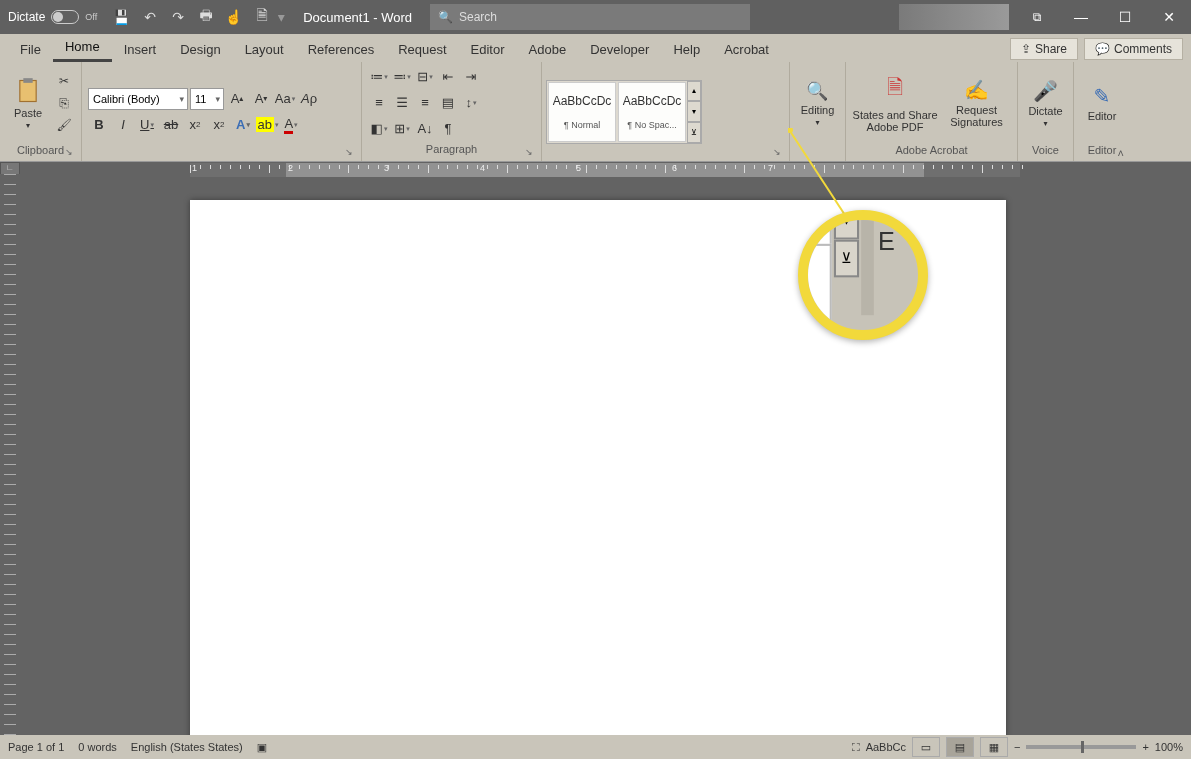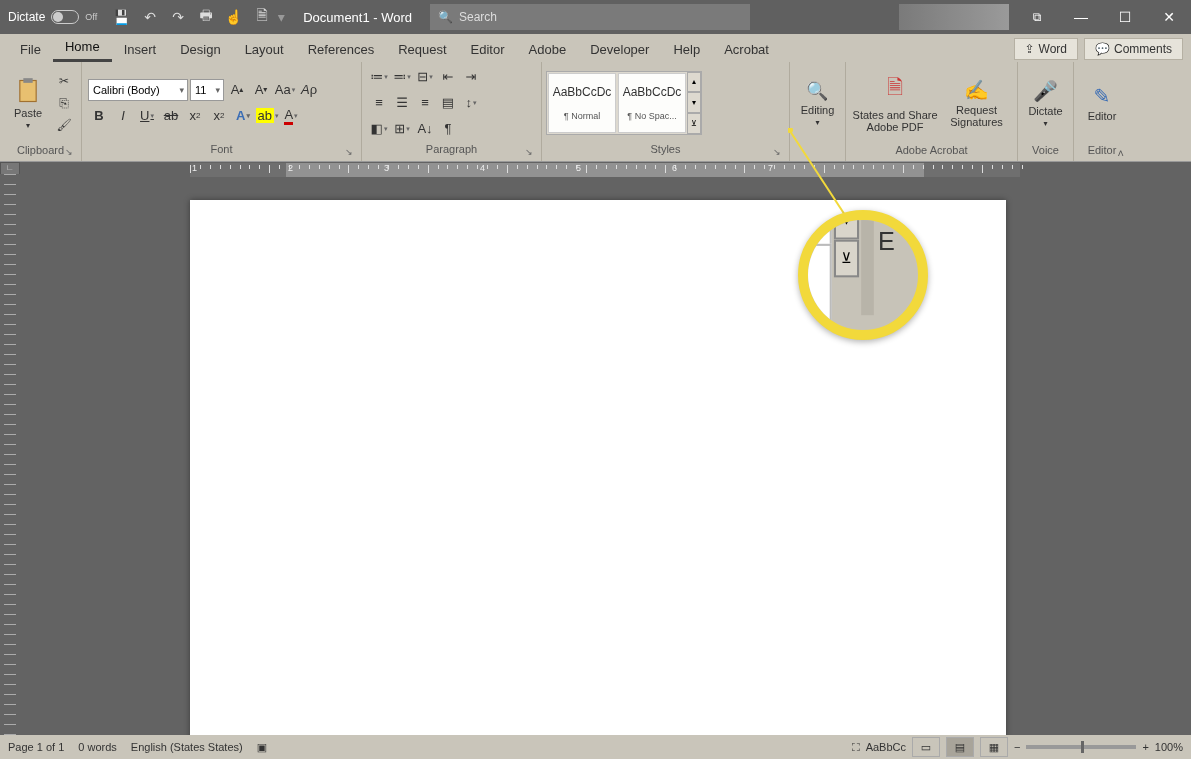--- a/index.html
+++ b/index.html
@@ -142,21 +142,21 @@
   <div class="tab">References</div>
   <div class="tab">Request</div>
   <div class="tab">Editor</div>
   <div class="tab">Adobe</div>
   <div class="tab">Developer</div>
   <div class="tab">Help</div>
   <div class="tab">Acrobat</div>
   <div class="tabs-right">
     <div class="pill-btn">
         <span>⇪</span>
-        <span>Word</span>
+        <span>Share</span>
       </div>
     <div class="pill-btn">
         <span>💬</span>
         <span>Comments</span>
       </div>
   </div>
 </div>
 
 <div class="ribbon">
 
@@ -201,21 +201,20 @@
         <div class="ico-btn drop" style="color:#3a6db5;font-weight:bold">A</div>
         <div class="ico-btn drop">
               <span style="background:#ff0;padding:0 2px">ab</span>
             </div>
         <div class="ico-btn drop">
               <span style="border-bottom:3px solid #c00">A</span>
             </div>
       </div>
     </div>
       </div>
-    <div class="group-label">Font</div>
     <div class="group-launcher">↘</div>
   </div>
 
   <div class="group" style="width:180px">
     <div class="group-body">
         <div class="para-col">
       <div class="para-row">
         <div class="ico-btn drop">≔</div>
         <div class="ico-btn drop">≕</div>
         <div class="ico-btn drop">⊟</div>
@@ -252,21 +251,20 @@
           <div class="preview">AaBbCcDc</div>
           <div class="name">¶ No Spac...</div>
         </div>
         <div class="styles-scroll">
           <div class="scroll-btn">▴</div>
           <div class="scroll-btn">▾</div>
           <div class="scroll-btn">⊻</div>
         </div>
       </div>
     </div>
-    <div class="group-label">Styles</div>
     <div class="group-launcher">↘</div>
   </div>
 
   <div class="group" style="width:56px">
     <div class="group-body">
       <div class="big-btn" style="width:48px">
         <span style="font-size:18px">🔍</span>
         <span>Editing</span>
         <span style="font-size:8px">▾</span>
       </div>

